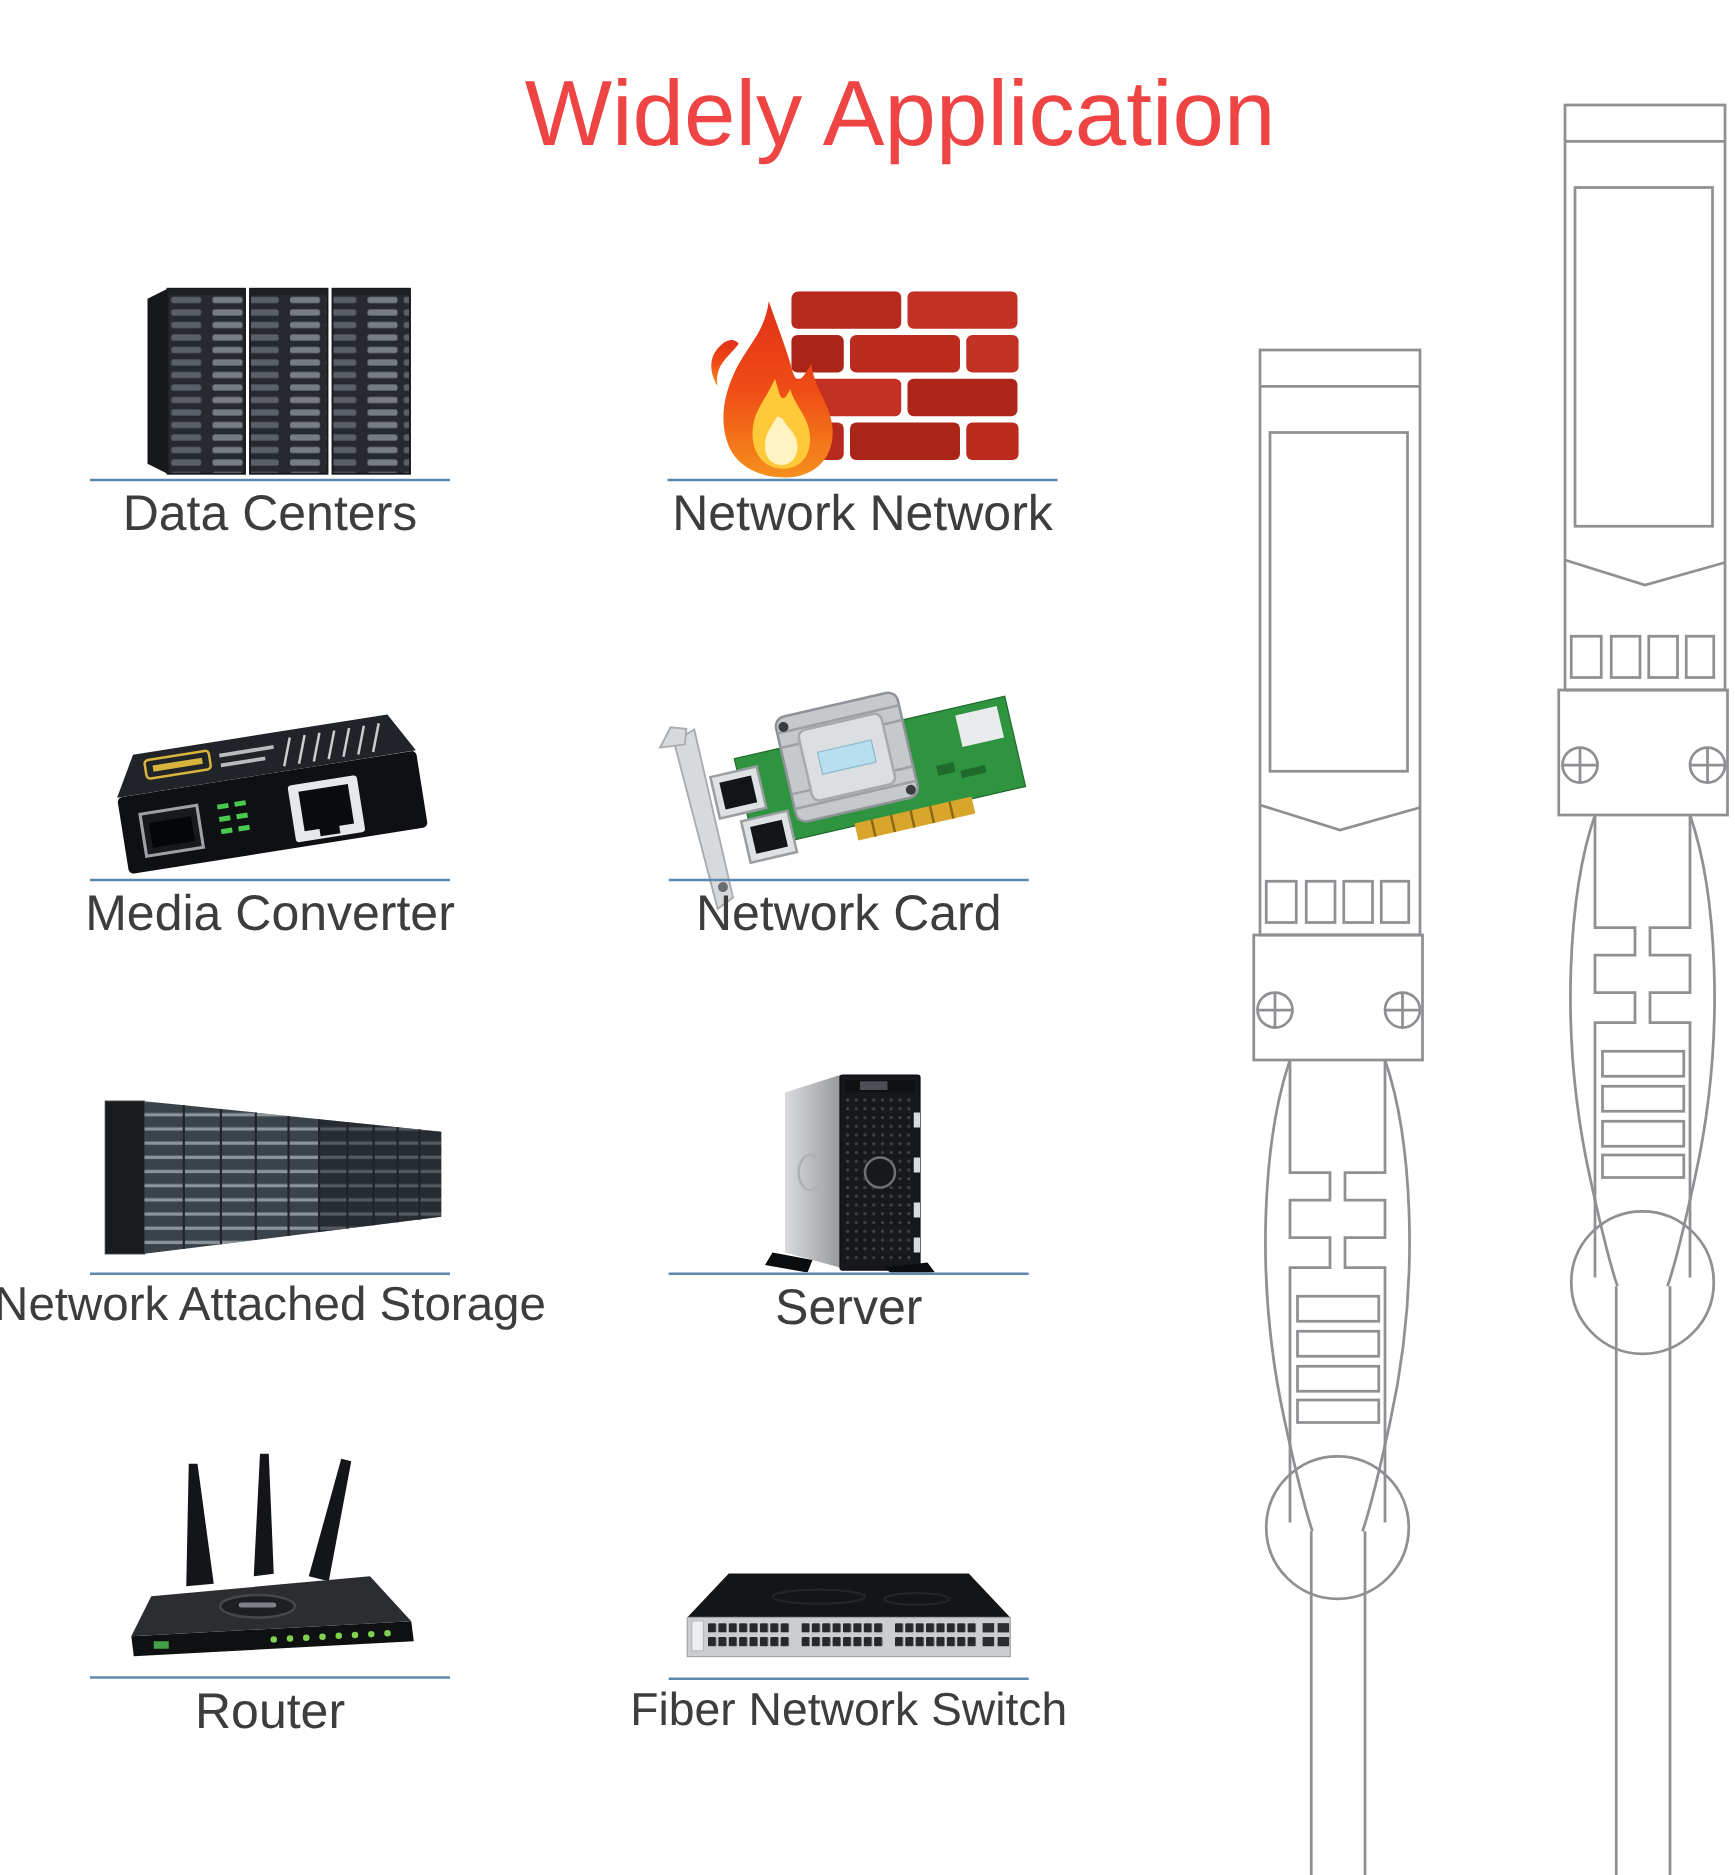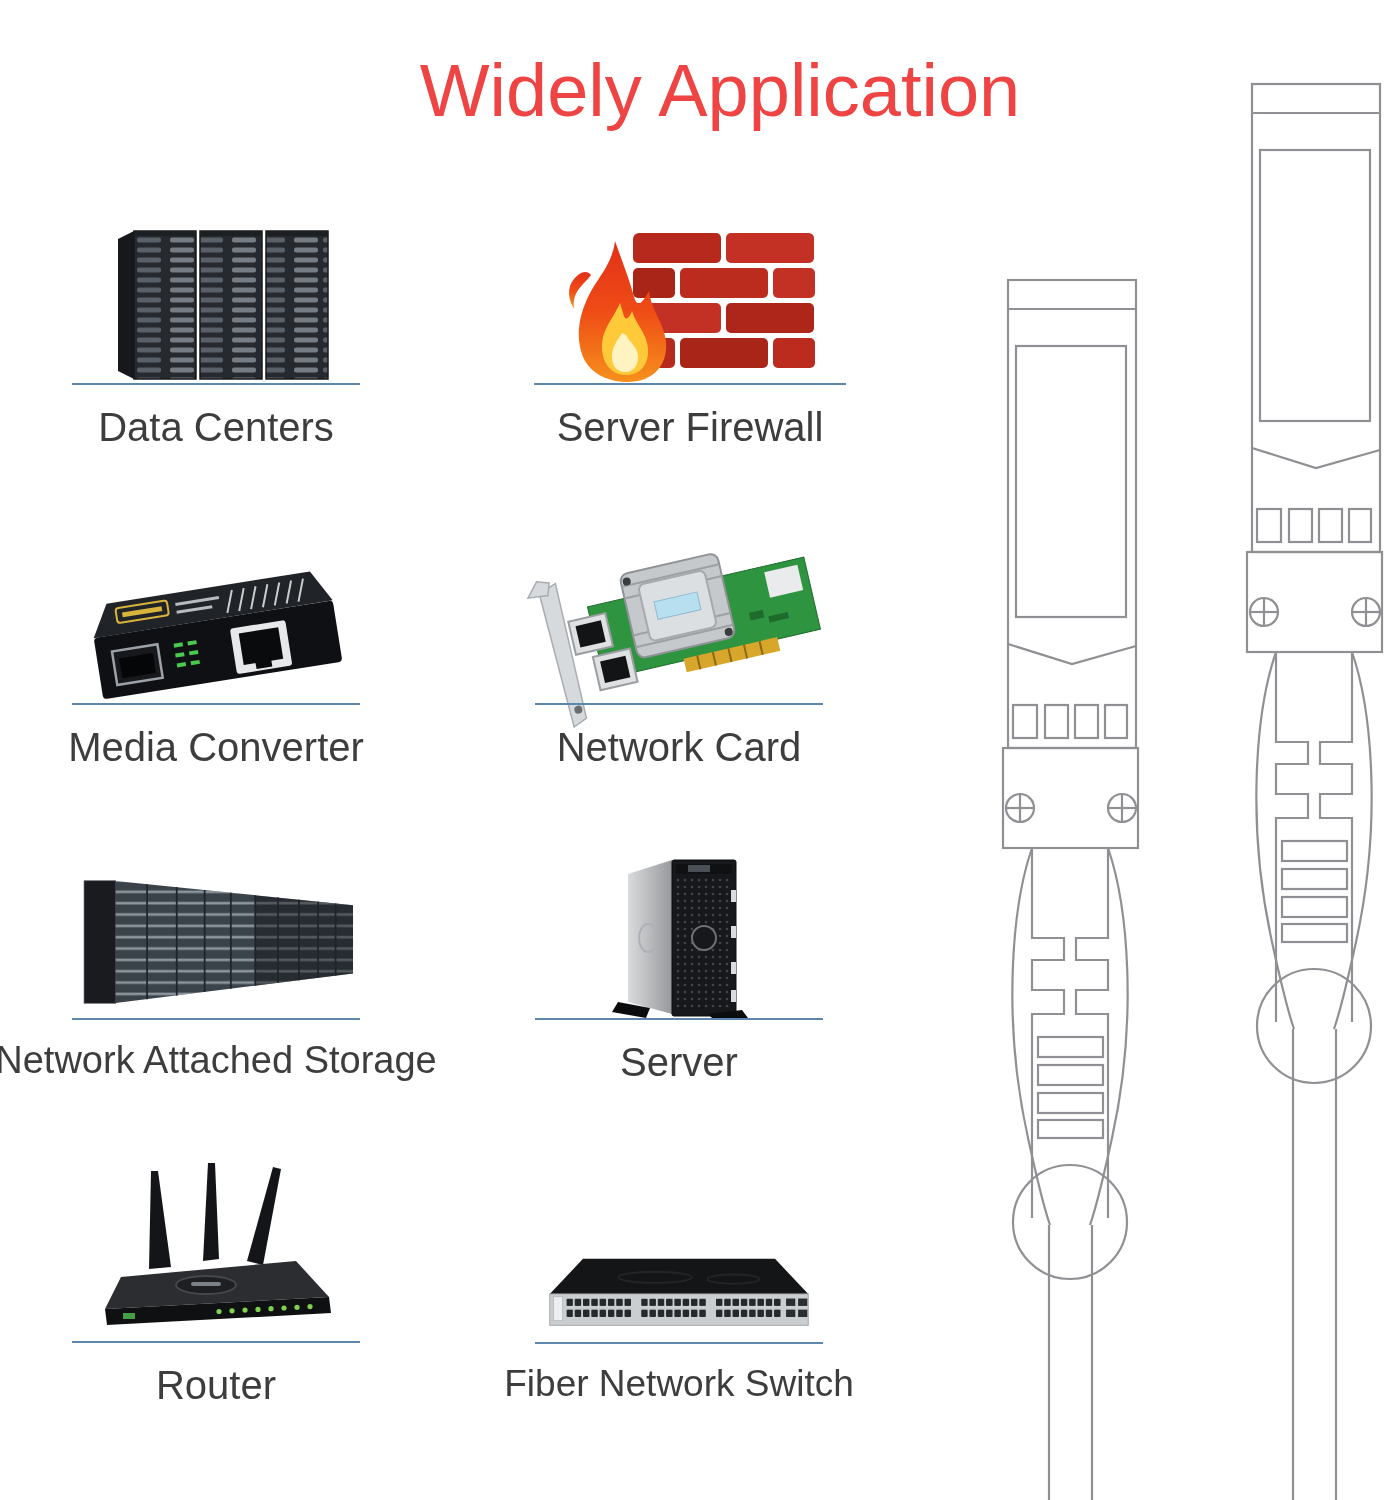--- a/index.html
+++ b/index.html
@@ -3,21 +3,21 @@
 <meta charset="utf-8">
 <style>
   html,body{margin:0;padding:0;background:#fff;}
   .page{position:relative;width:1388px;height:1500px;background:#ffffff;overflow:hidden;
         font-family:"Liberation Sans",sans-serif;}
   .title{position:absolute;left:720px;top:2px;transform:translateX(-50%);
          font-size:74px;font-weight:400;color:#ef4444;white-space:nowrap;line-height:1.05;}
   .app{position:absolute;display:flex;flex-direction:column;align-items:center;}
   .icon-area{height:168px;width:100%;display:flex;align-items:flex-end;justify-content:center;}
   .rule{height:2px;width:100%;background:#5D88AE;}
-  .label{margin-top:20px;font-size:40px;color:#3D3D3D;white-space:nowrap;line-height:1.1;}
+  .label{margin-top:4px;font-size:40px;color:#3D3D3D;white-space:nowrap;line-height:1.1;}
   .label.md{font-size:38px;}
   .label.sm{font-size:37px;}
   .connectors{position:absolute;left:990px;top:70px;}
   svg{display:block;}
 </style>
 </head>
 <body>
 
 <div class="page">
 
@@ -73,21 +73,21 @@
             <rect x="122" y="113" width="88" height="30" rx="5" fill="#a92517"></rect>
             <rect x="215" y="113" width="42" height="30" rx="5" fill="#bb2b1e"></rect>
         </g>
         <path d="M33,50 C24,62 14,66 16,84 C8,70 10,58 20,50 C25,46 30,46 33,50 Z" fill="url(#flg)"></path>
         <path d="M57,16 C54,40 40,52 31,70 C21,90 17,112 25,132 C33,150 52,157 70,157 C94,157 110,141 108,117 C106,97 94,88 91,66 C84,78 80,84 76,72 C72,56 64,36 57,16 Z" fill="url(#flg)"></path>
         <path d="M62,78 C54,96 44,104 44,122 C44,140 55,150 68,150 C82,150 91,140 90,124 C89,108 78,100 74,86 C71,94 67,97 65,88 Z" fill="#ffc93a"></path>
         <path d="M64,108 C58,118 54,122 54,132 C54,142 60,147 67,147 C75,147 80,141 80,132 C80,122 72,118 68,110 Z" fill="#fff3c2"></path>
       </svg>
     </div>
     <div class="rule"></div>
-    <figcaption class="label">Server Firewall</figcaption>
+    <figcaption class="label">Network Network</figcaption>
   </figure>
 
   <figure class="app" style="left:72px;top:535px;width:288px;margin:0;justify-content:center;">
     <div class="icon-area">
       <svg width="270" height="142" viewBox="0 0 270 142" overflow="visible" style="margin-bottom:4px;">
         <g transform="rotate(-9 135 80)">
           <polygon points="32,30 238,30 256,62 14,62" fill="#202327"></polygon>
           <g stroke="#caccce" stroke-width="2">
             <line x1="158" y1="36" x2="150" y2="58"></line>
               <line x1="170" y1="36" x2="162" y2="58"></line>

